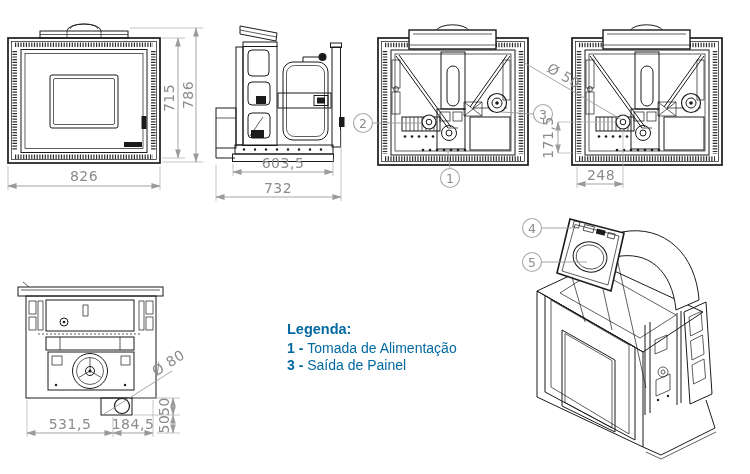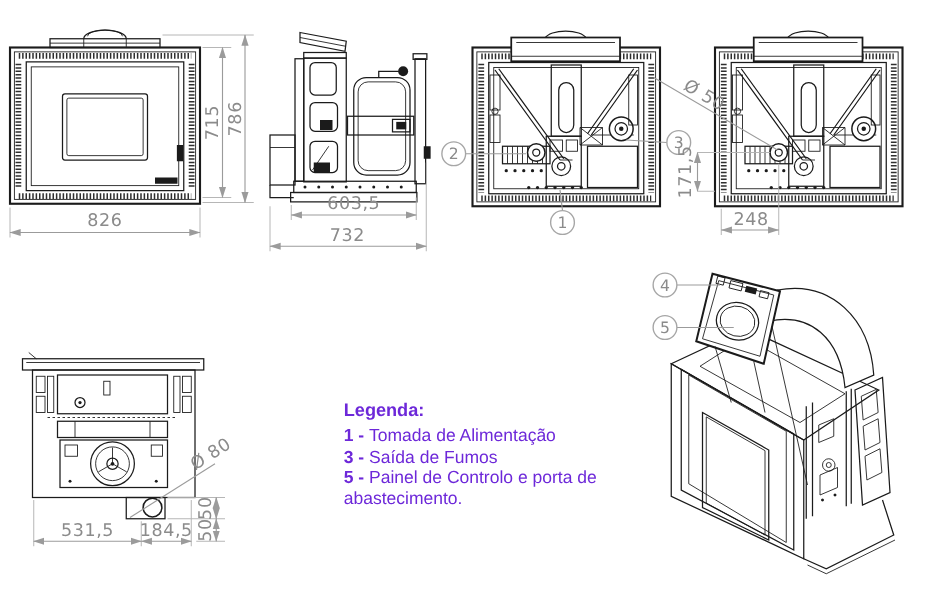--- a/index.html
+++ b/index.html
@@ -14,21 +14,21 @@
   .wh{fill:#ffffff;}
   .hatch{fill:none;stroke:#2e2e2e;stroke-width:4.6;stroke-dasharray:1.2 1.5;}
   .dot{fill:#1b1b1b;}
   
   .dim{fill:none;stroke:#9b9b9b;stroke-width:.9;}
   .ext{fill:none;stroke:#b1b1b1;stroke-width:.75;}
   .dtxt{fill:#8b8b8b;font-family:"DejaVu Sans",sans-serif;font-size:14px;letter-spacing:.5px;}
   .co{fill:#fff;stroke:#a6a6a6;stroke-width:1.1;}
   .ctxt{fill:#8b8b8b;font-family:"DejaVu Sans",sans-serif;font-size:12.5px;}
   
-  .legend{position:absolute;left:275px;top:321px;width:224px;color:#6d28d9;}
+  .legend{position:absolute;left:287px;top:321px;width:224px;color:#0369a1;}
   .legend-title{font-weight:bold;font-size:14.5px;margin-bottom:3px;}
   .legend-item{font-size:14px;line-height:16.5px;font-weight:500;}
   .legend-item .num{font-weight:bold;}
 </style>
 </head>
 <body>
 
 <div id="canvas">
 
 <svg width="750" height="474" viewBox="0 0 750 474">
@@ -324,17 +324,16 @@
       <path class="dim" d="M541.5,262 H587"></path>
       <circle class="co" cx="532" cy="262" r="9.5"></circle>
       <text class="ctxt" x="532" y="266.5" text-anchor="middle">5</text>
     </g>
   </g>
 </svg>
 
 <div class="legend">
   <div class="legend-title">Legenda:</div>
   <div class="legend-item"><span class="num">1</span><span class="num"> - </span><span>Tomada de Alimentação</span></div>
-  <div class="legend-item"><span class="num">3</span><span class="num"> - </span><span>Saída de Fumos</span></div>
-  <div class="legend-item"><span class="num">5</span><span class="num"> - </span><span>Painel de Controlo e porta de abastecimento.</span></div>
+  <div class="legend-item"><span class="num">3</span><span class="num"> - </span><span>Saída de Painel</span></div>
 </div>
 
 </div>
 
 </body></html>

